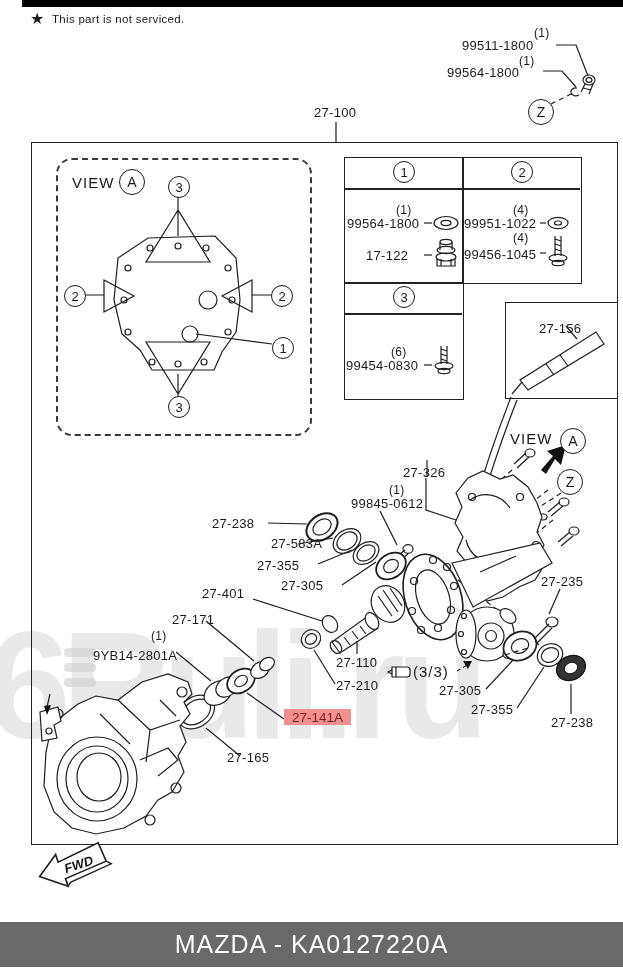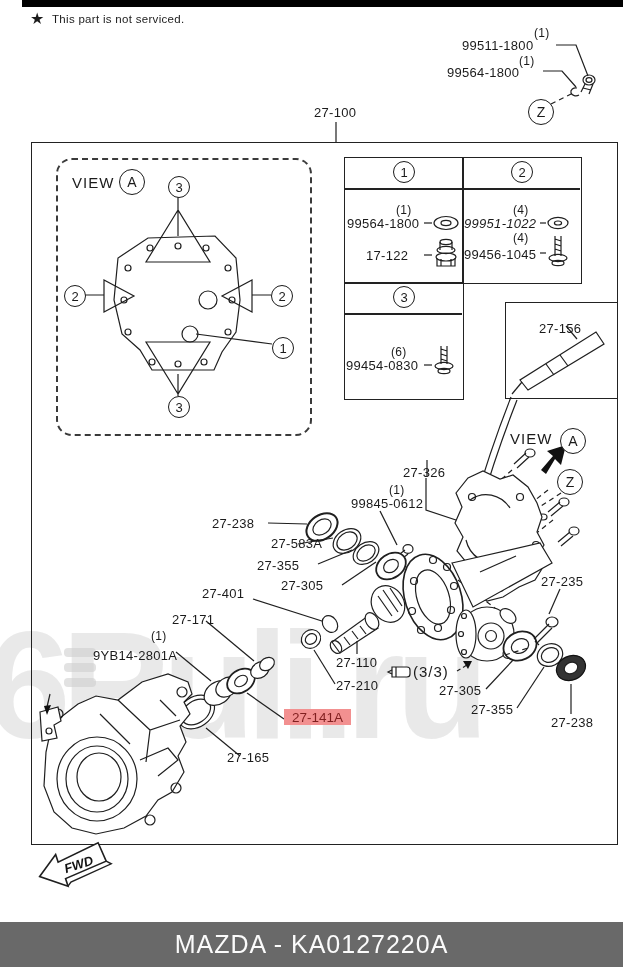--- a/index.html
+++ b/index.html
@@ -61,21 +61,21 @@
   <div class="line" style="left:344px;top:188px;width:236px;height:1.6px;"></div>
   <div class="box" style="left:344px;top:282px;width:118px;height:116px;"></div>
   <div class="line" style="left:344px;top:313px;width:118px;height:1.6px;"></div>
   <div class="circ c22" style="left:393px;top:161px;">1</div>
   <div class="circ c22" style="left:511px;top:161px;">2</div>
   <div class="circ c22" style="left:393px;top:286px;">3</div>
   <div class="lbl qty" style="left:396px;top:203px;">(1)</div>
   <div class="lbl" style="left:347px;top:216px;">99564-1800</div>
   <div class="lbl" style="left:366px;top:248px;">17-122</div>
   <div class="lbl qty" style="left:513px;top:203px;">(4)</div>
-  <div class="lbl" style="left:464px;top:216px;font-style:italic;">99951-1022</div>
+  <div class="lbl" style="left:464px;top:216px;">99951-1022</div>
   <div class="lbl qty" style="left:513px;top:231px;">(4)</div>
   <div class="lbl" style="left:464px;top:247px;">99456-1045</div>
   <div class="lbl qty" style="left:391px;top:345px;">(6)</div>
   <div class="lbl" style="left:346px;top:358px;">99454-0830</div>
 
   <div class="box" style="left:505px;top:302px;width:111px;height:95px;"></div>
   <div class="lbl" style="left:539px;top:309px;margin-top:12px;">27-156</div>
 
   <div class="lbl big" style="left:510px;top:430px;">VIEW</div>
   <div class="circ c26" style="left:560px;top:428px;">A</div>

